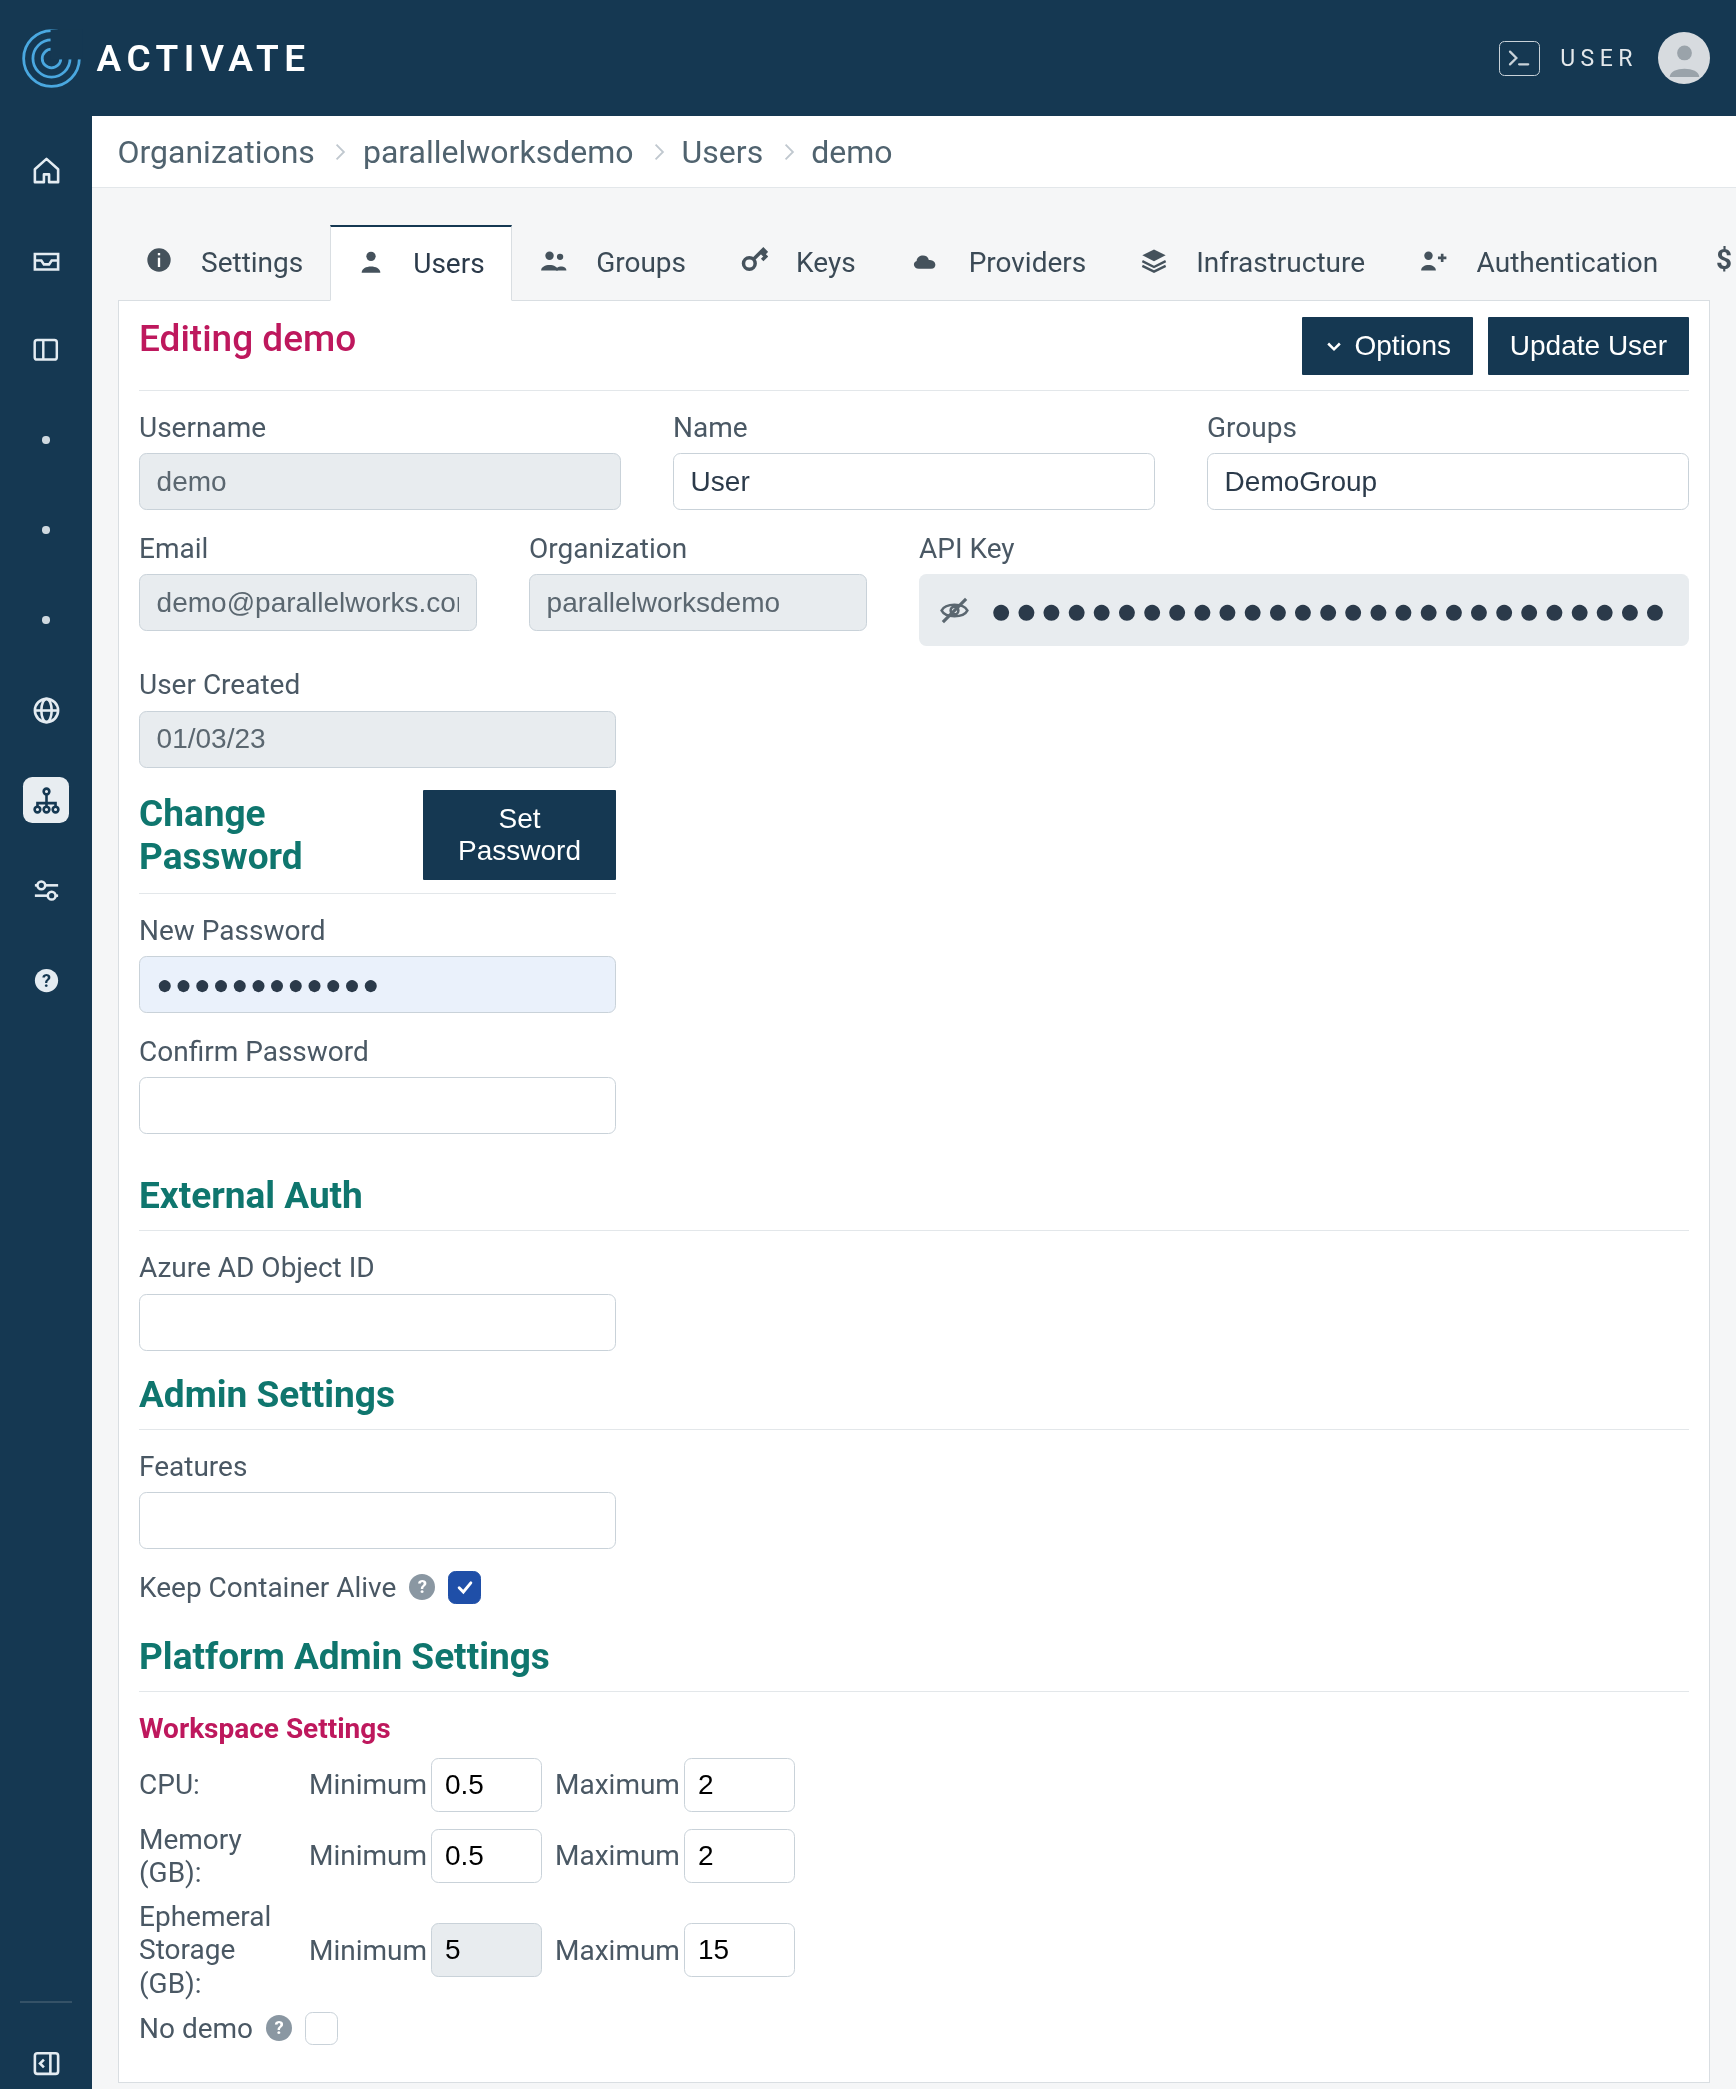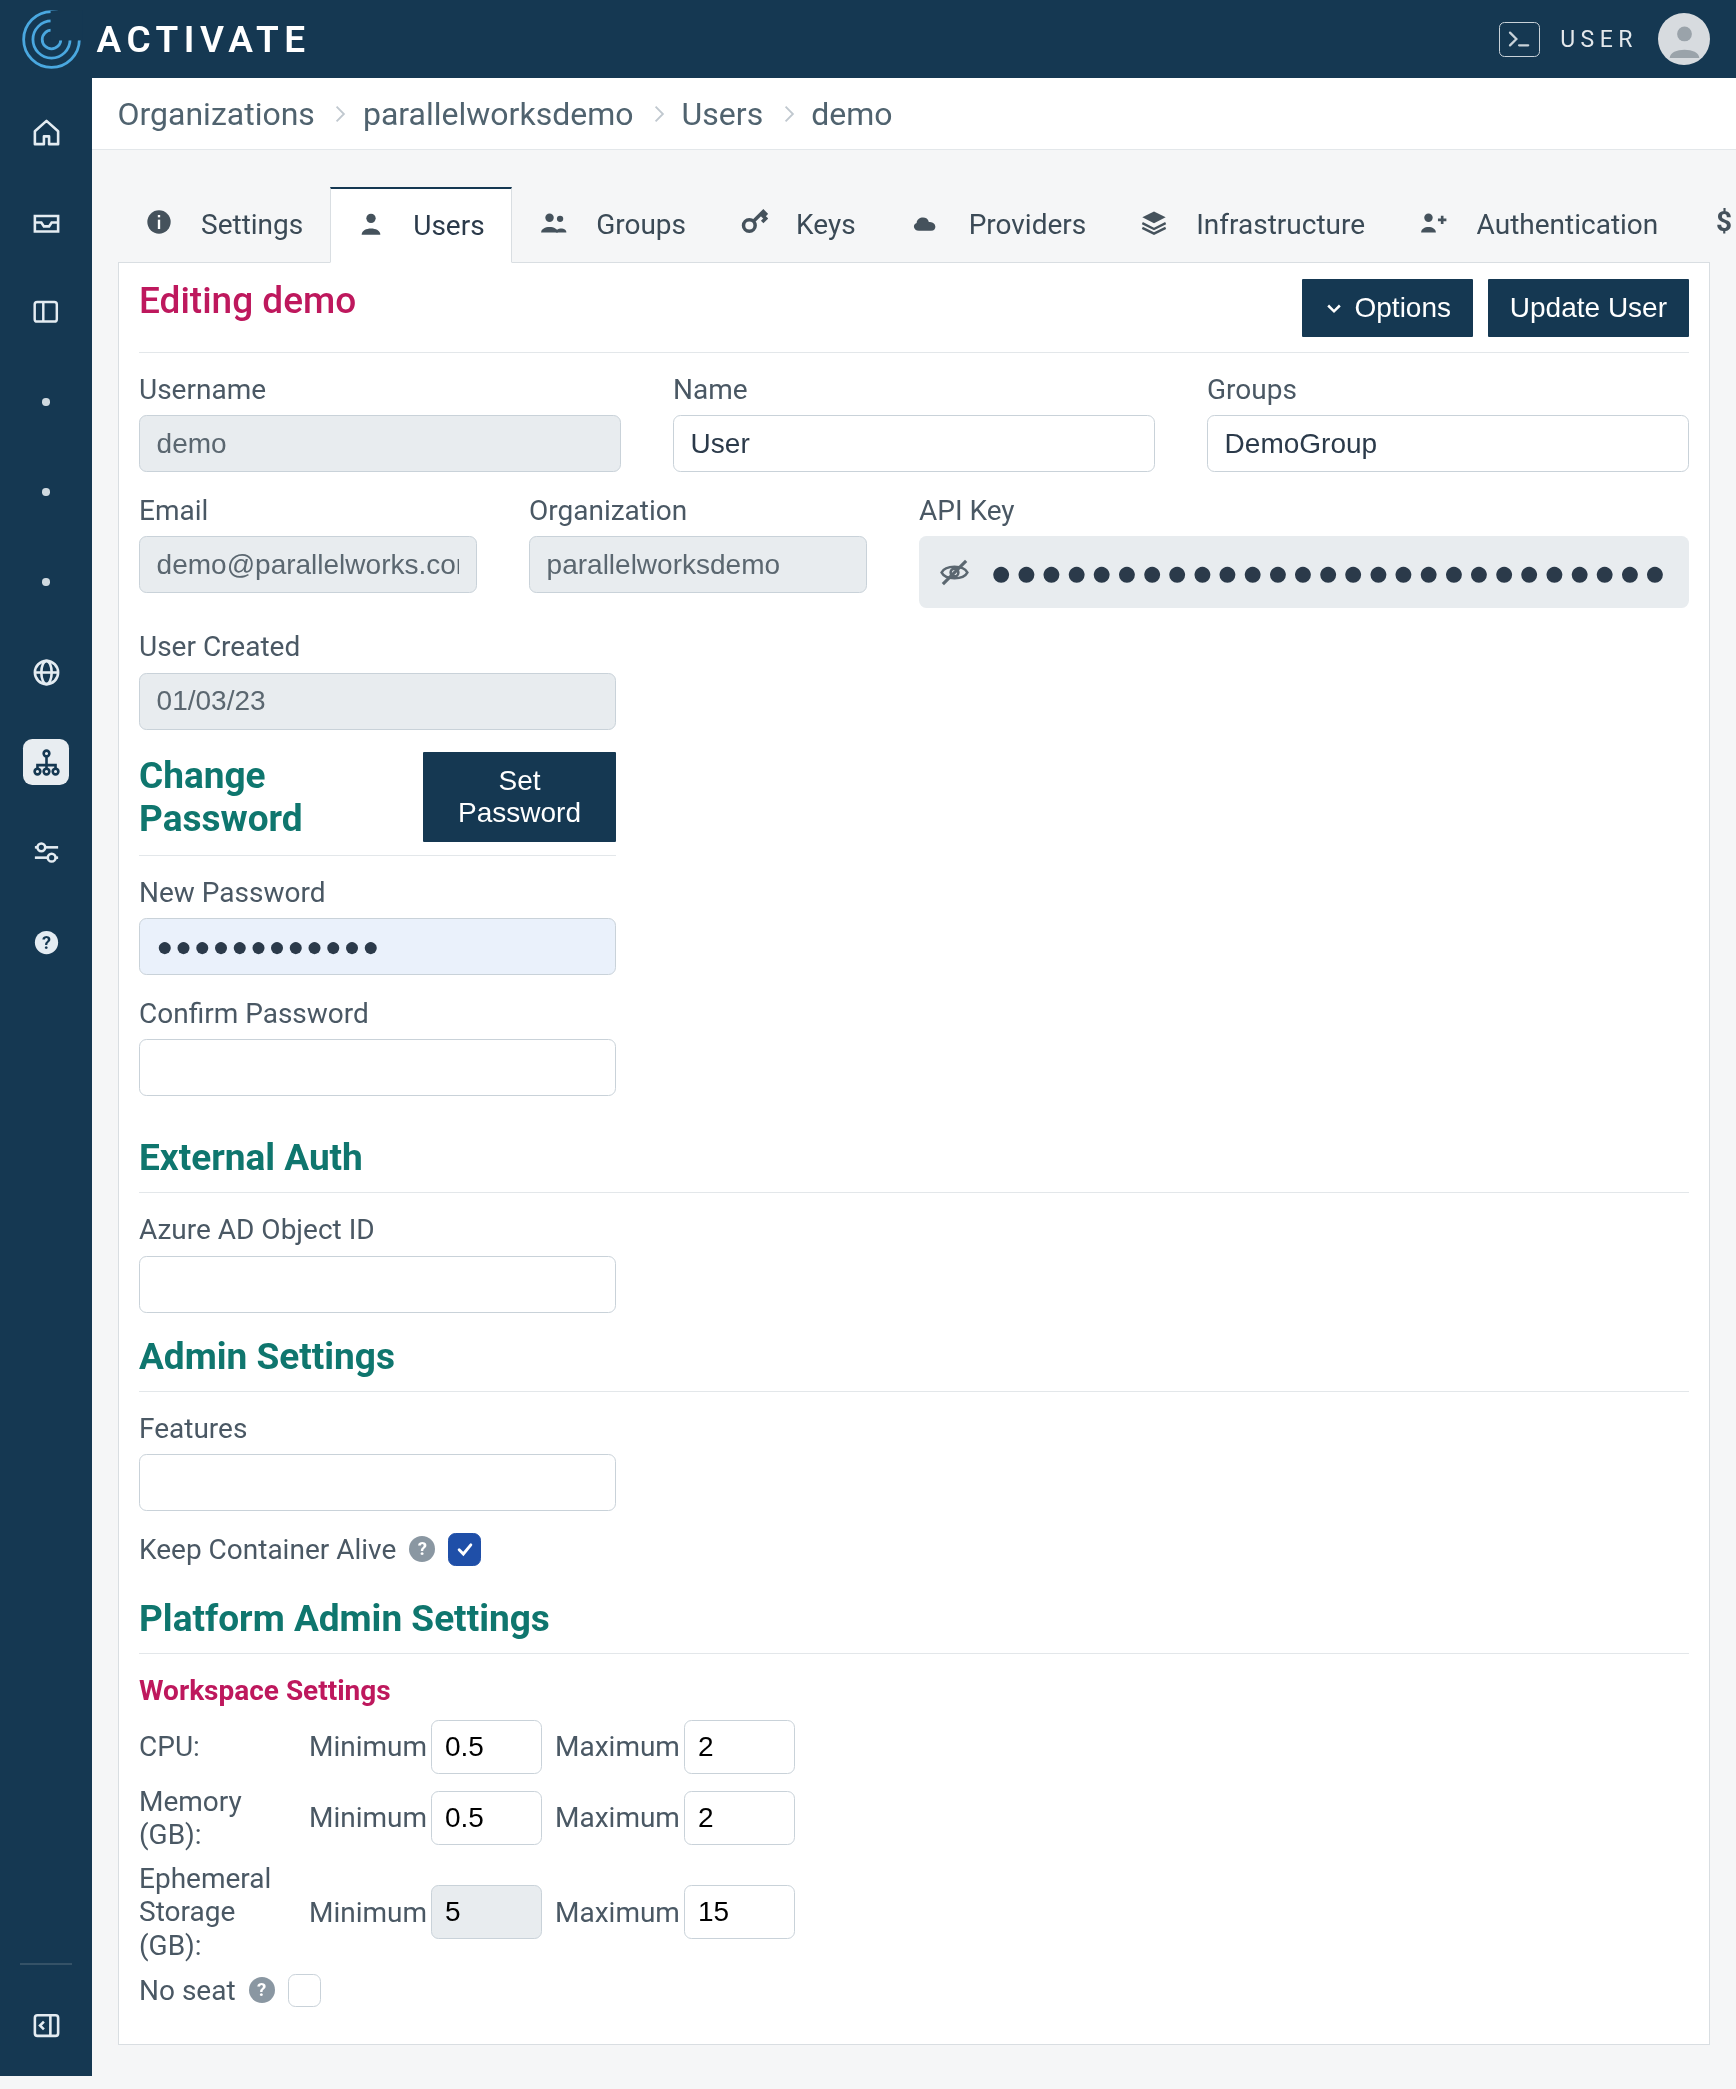--- a/index.html
+++ b/index.html
@@ -9,21 +9,21 @@
     background: #f5f6f7;
     color: #2b3a4a;
     font-size: 28px;
     width: 1736px;
     height: 2090px;
     overflow: hidden;
   }
 
   
   .topbar {
-    height: 78px;
+    height: 116px;
     background: #153852;
     display: flex;
     padding: 0 26px 0 18.5px;
     color: #fff;
   }
   .brand-wrap { display: flex; align-items: center; gap: 13px; }
   .brand-logo {
     width: 65px; height: 65px;
     display: flex; align-items: center; justify-content: center;
   }
@@ -662,21 +662,21 @@
 
           <div class="ws-row ws-row-eph">
             <span class="ws-label">Ephemeral Storage (GB):</span>
             <span class="ws-sub">Minimum</span>
             <input class="ws-input disabled" readonly="" value="5" style="">
             <span class="ws-sub">Maximum</span>
             <input class="ws-input" value="15" style="">
           </div>
 
           <div class="inline-check-row" style="margin-top:9.2px">
-            <span>No seat</span>
+            <span>No demo</span>
             <span class="help-icon">?</span>
             <span class="checkbox"></span>
           </div>
         </div>
 
       </div>
     </div>
   </div>
 </div>
 

